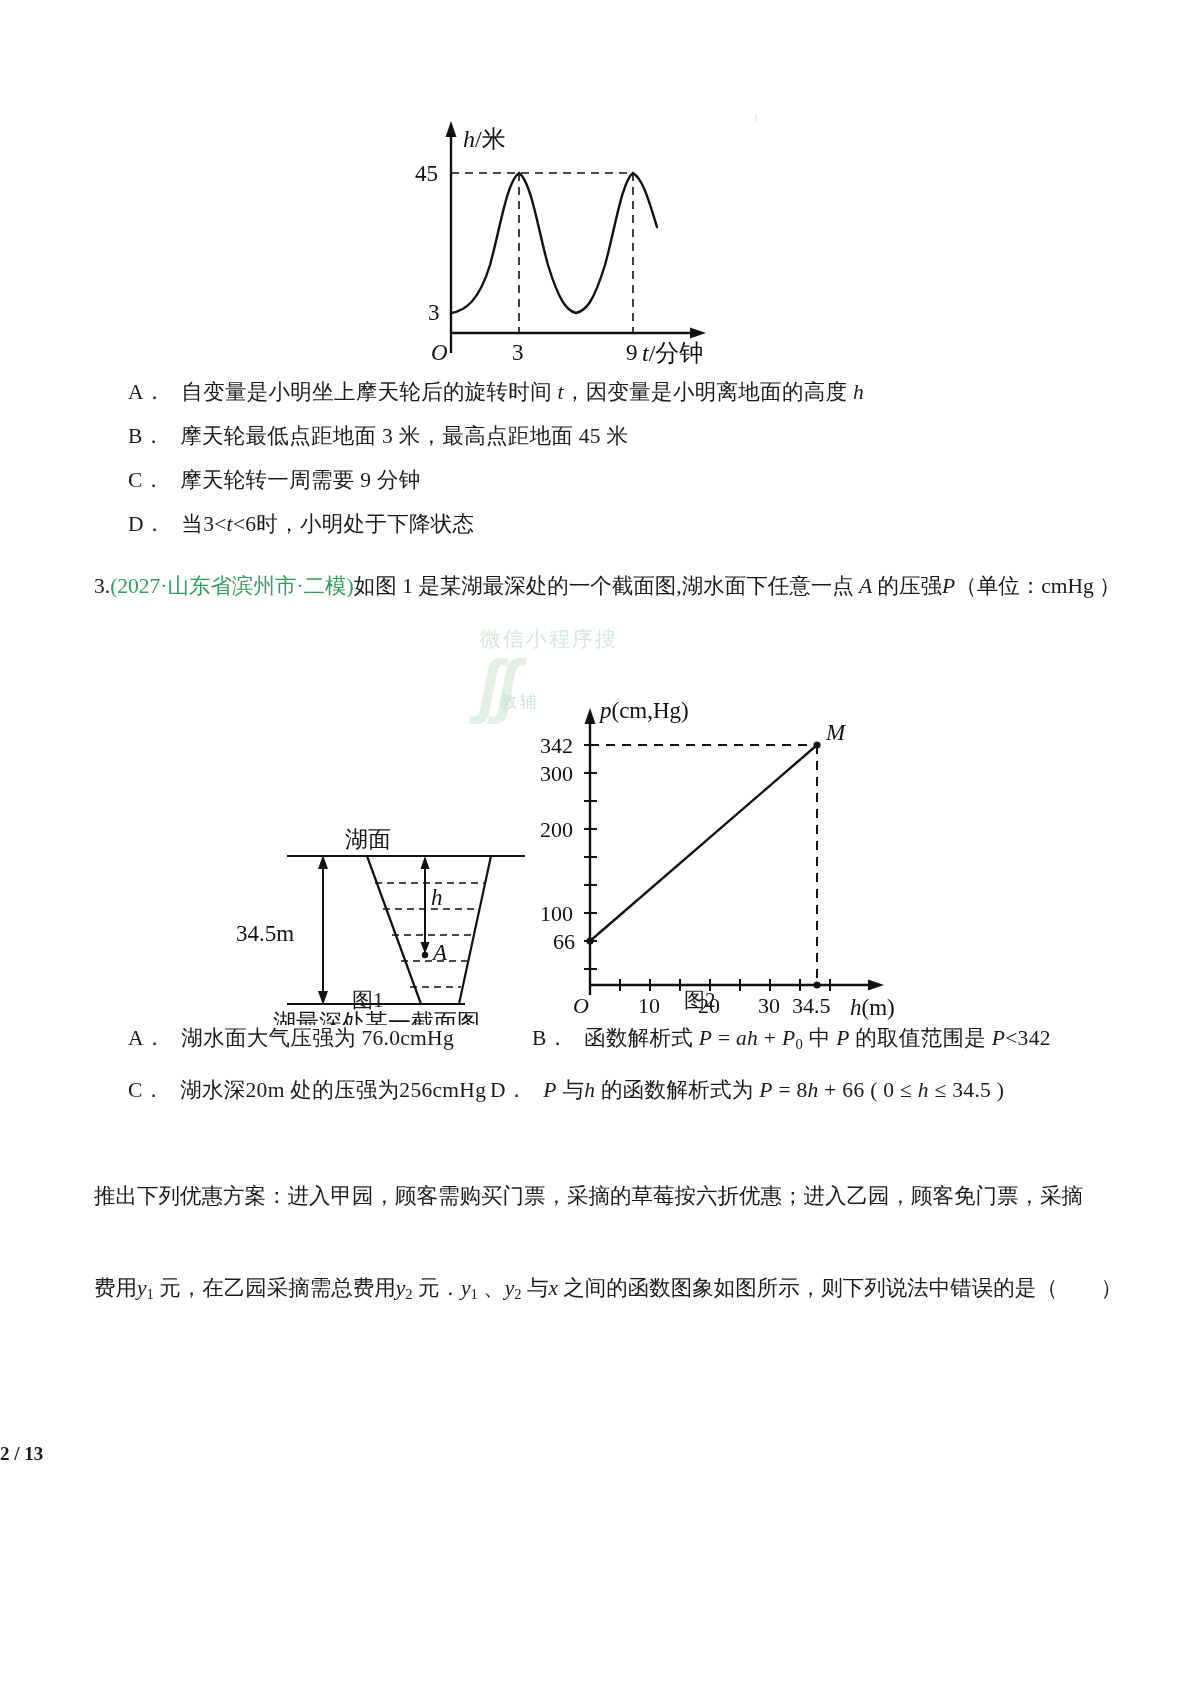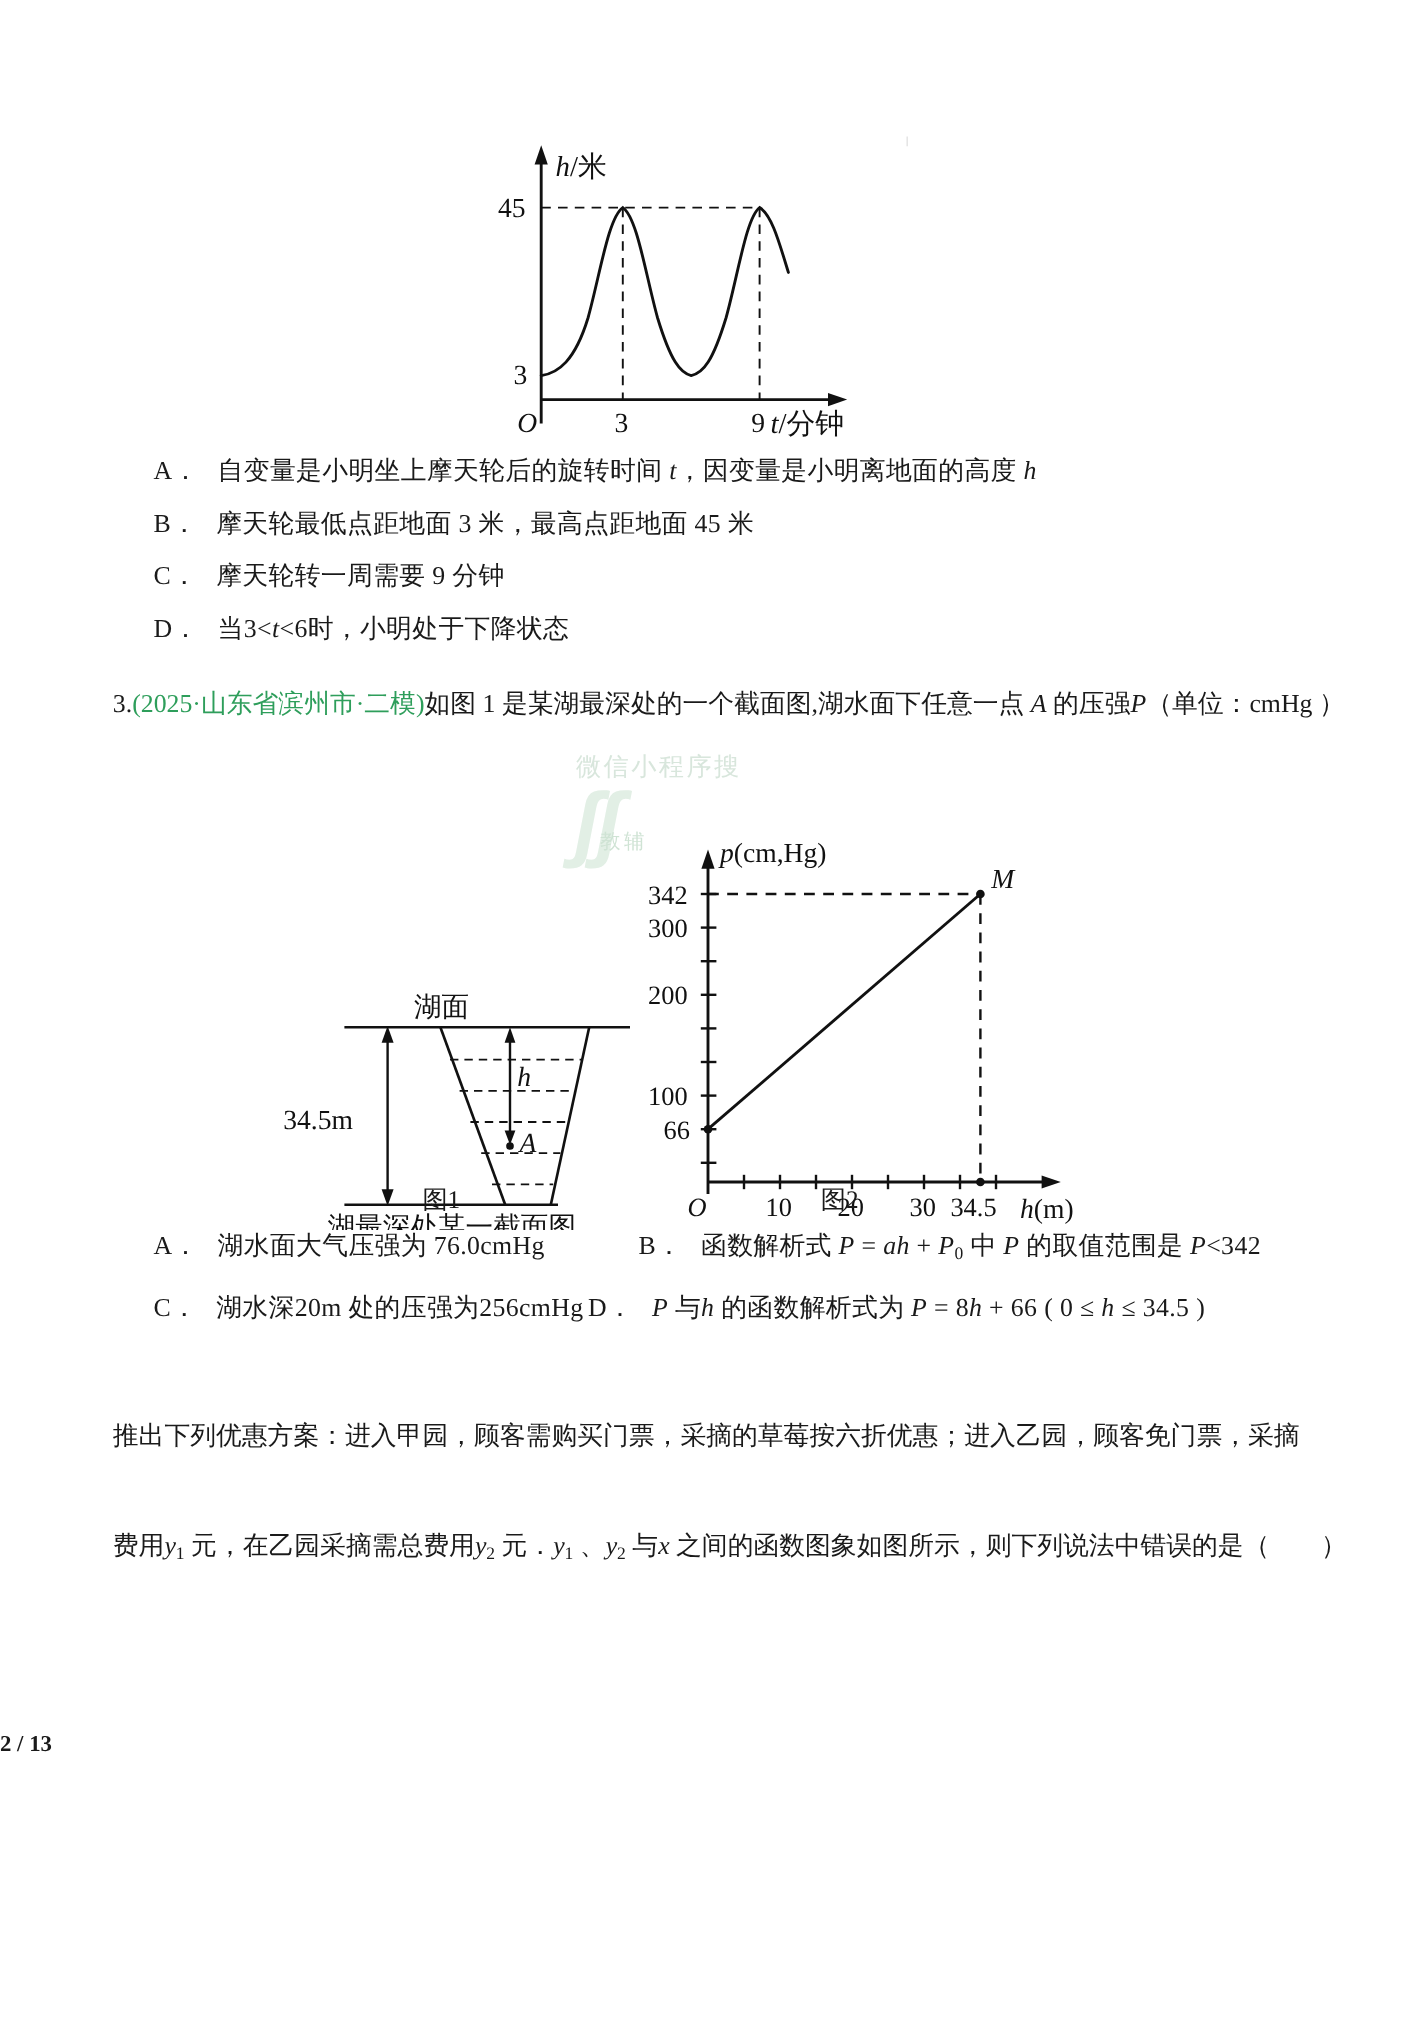--- a/index.html
+++ b/index.html
@@ -108,21 +108,21 @@
   <div class="opt-line" style="position:absolute;left:128px;top:470px;">
     <span>C．</span>
     <span style="margin-left:10px">摩天轮转一周需要 9 分钟</span>
   </div>
   <div class="opt-line" style="position:absolute;left:128px;top:514px;">
     <span>D．</span>
     <span style="margin-left:10px">当3&lt;<span class="mi">t</span>&lt;6时，小明处于下降状态</span>
   </div>
 
   <div class="qline" style="position:absolute;left:94px;top:576px;">
-    <span>3.</span><span class="src">(2025·山东省滨州市·二模)</span><span>如图 1 是某湖最深处的一个截面图,湖水面下任意一点 <span class="mi">A</span> 的压强<span class="mi">P</span>（单位：cmHg ）</span>
+    <span>3.</span><span class="src">(2027·山东省滨州市·二模)</span><span>如图 1 是某湖最深处的一个截面图,湖水面下任意一点 <span class="mi">A</span> 的压强<span class="mi">P</span>（单位：cmHg ）</span>
   </div>
 
   <div class="wm" id="wm-text">微信小程序搜</div>
   <div class="wm" id="wm-logo">ʃʃ</div>
   <div class="wm" id="wm-logo2">教辅</div>
 
   <div id="lake-figure">
     <svg width="290" height="270" viewBox="0 0 290 270">
 
       <line x1="52" y1="101" x2="290" y2="101" stroke="#111" stroke-width="2.2"></line>

